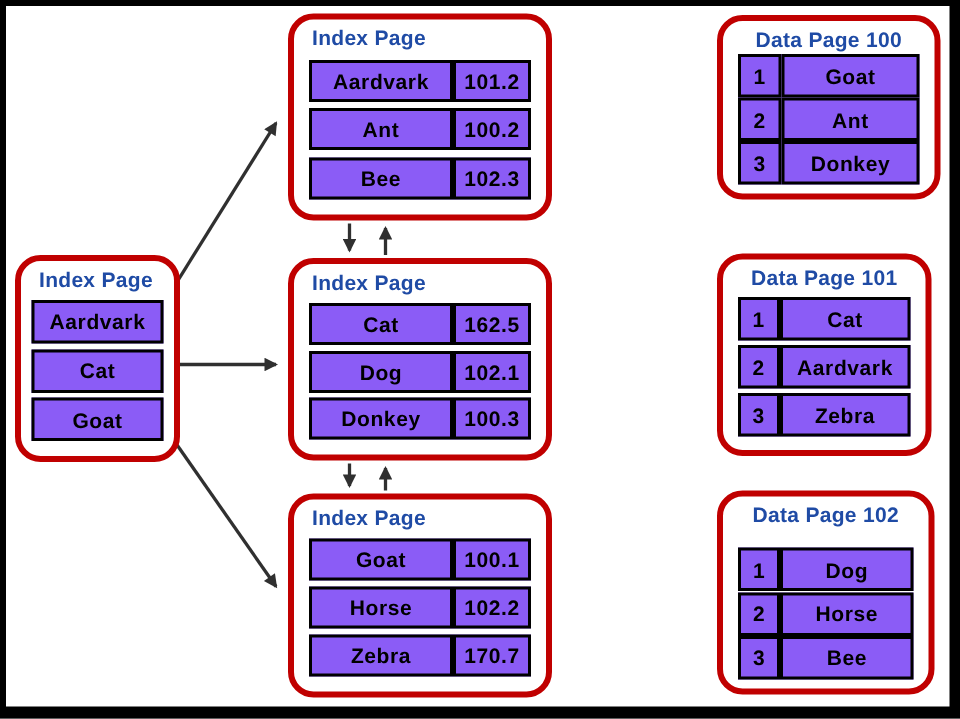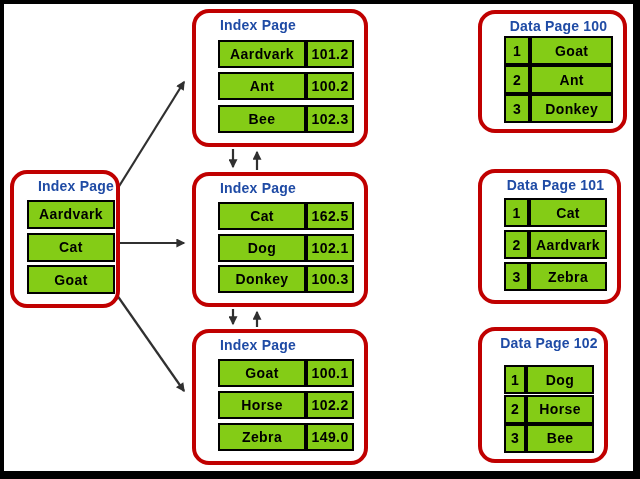--- a/index.html
+++ b/index.html
@@ -10,34 +10,34 @@
   }
   .canvas {
     position:absolute; left:4px; top:4px; width:629px; height:467px;
     background:#fff;
   }
   .arrow-layer { position:absolute; left:0; top:0; width:640px; height:479px; }
 
   .page {
     position:absolute; box-sizing:border-box;
     background:#fff; border:4px solid #C00000; border-radius:17px;
-    display:flex; flex-direction:column;padding-left:12px;
+    display:flex; flex-direction:column;
   }
   .page-title {
     font-weight:bold; font-size:14px; letter-spacing:0.2px;
     color:#1F4BA5; padding:4px 0 0 12px; line-height:16px;
     white-space:nowrap;
   }
   .page.data .page-title { text-align:center; padding-left:0; }
   .rows {
     flex:1; display:flex; flex-direction:column;
     justify-content:space-evenly; padding:2px 10px 6px 10px;
   }
   .cell {
-    box-sizing:border-box; background:#84cc16; border:2px solid #000;
+    box-sizing:border-box; background:#8b5cf6; border:2px solid #000;
     display:flex; align-items:center; justify-content:center;
     font-weight:bold; font-size:14px; letter-spacing:0.4px; color:#000;
   }
   
   .root .rows { align-items:center; padding-left:8px; padding-right:8px; }
   .root .cell { width:88px; height:29px; }
   
   .irow { display:flex; justify-content:space-between; }
   .kbox { width:96px; height:28px; }
   .pbox { width:52px; height:28px; }
@@ -46,21 +46,21 @@
   .slot { width:29px; height:29px; }
   .val  { width:92px; height:29px; }
 
   
   #root-page  { left:10px;  top:170px; width:110px; height:138px; }
   #index-p1   { left:192px; top:9px;   width:176px; height:138px; }
   #index-p2   { left:192px; top:172px; width:176px; height:135px; }
   #index-p3   { left:192px; top:329px; width:176px; height:136px; }
   #data-p100  { left:478px; top:10px;  width:149px; height:123px; }
   #data-p101  { left:478px; top:169px; width:143px; height:135px; }
-  #data-p102  { left:478px; top:327px; width:130px; height:136px;gap:12px; }
+  #data-p102  { left:478px; top:327px; width:145px; height:136px;gap:12px; }
 </style>
 </head>
 <body>
 
 <div class="frame">
   <div class="canvas"></div>
 
   <svg class="arrow-layer" viewBox="0 0 640 479" xmlns="http://www.w3.org/2000/svg">
     <defs>
       <marker id="ah" viewBox="0 0 10 10" refX="8.5" refY="5" markerWidth="11" markerHeight="9" markerUnits="userSpaceOnUse" orient="auto">
@@ -129,21 +129,21 @@
       <div class="irow">
         <div class="cell kbox">Goat</div>
         <div class="cell pbox">100.1</div>
       </div>
       <div class="irow">
         <div class="cell kbox">Horse</div>
         <div class="cell pbox">102.2</div>
       </div>
       <div class="irow">
         <div class="cell kbox">Zebra</div>
-        <div class="cell pbox">149.0</div>
+        <div class="cell pbox">170.7</div>
       </div>
     </div>
   </div>
 
   <div class="page data" id="data-p100">
     <div class="page-title">Data Page 100</div>
     <div class="rows">
       <div class="drow">
         <div class="cell slot">1</div>
         <div class="cell val">Goat</div>

